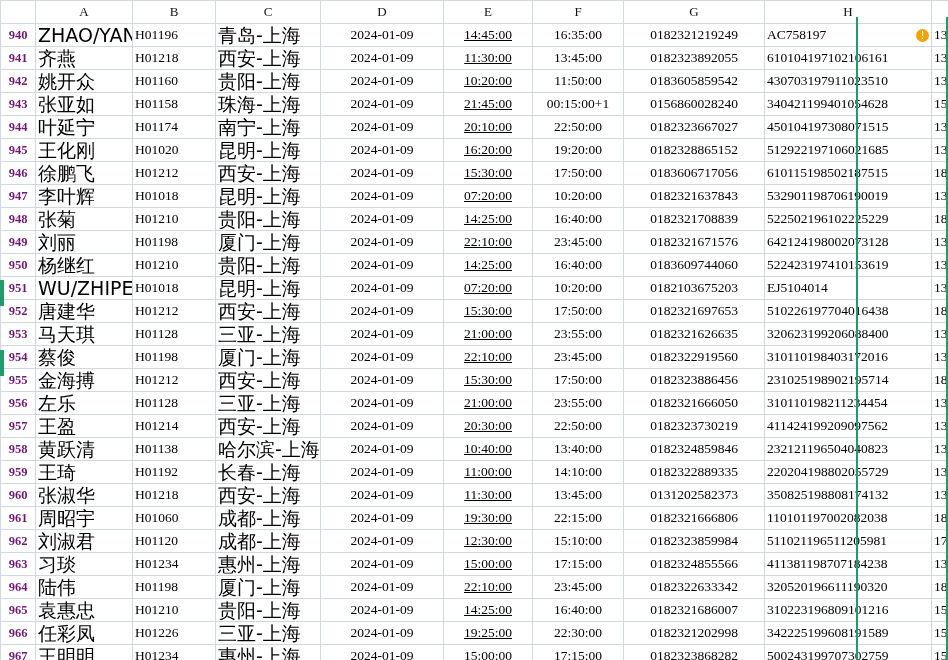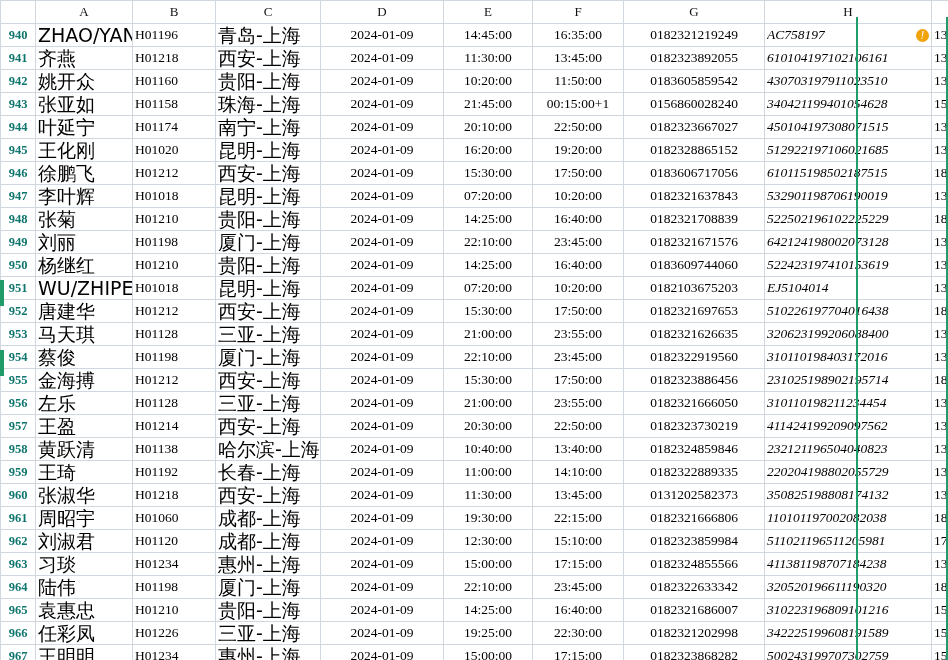--- a/index.html
+++ b/index.html
@@ -54,32 +54,32 @@
   td.rowhdr {
     background: #ffffff;
     text-align: center;
     font-size: 12.5px;
     color: #111111;
     border: 1px solid #c8d0d6;
     width: 30px;
     font-family: "Liberation Serif", serif;
   }
   td.rowhdr.sel {
-    color: #0f766e;
+    color: #701a75;
     font-weight: bold;
   }
   
   td.c-name   { width: 92px;  text-align: left;   padding-left: 3px; }
   td.c-id     { width: 78px;  text-align: left;   padding-left: 6px; margin-left: 24px; }
   td.c-route  { width: 100px; text-align: left;   padding-left: 6px; }
   td.c-date   { width: 118px; text-align: center; }
-  td.c-dep    { width: 84px;  text-align: center; }
+  td.c-dep    { width: 84px;  text-align: center; text-decoration: underline; }
   td.c-arr    { width: 86px;  text-align: center;   padding-left: 6px; }
   td.c-ticket { width: 136px; text-align: center;   padding-left: 6px; }
-  td.c-idno   { width: 162px; text-align: left;   padding-left: 6px; font-style: italic; }
+  td.c-idno   { width: 162px; text-align: left;   padding-left: 6px; }
   td.c-last   { width: 92px;  text-align: left;   padding-left: 4px; }
 
   .cjk { font-family: "DejaVu Sans", sans-serif; font-size: 19px; }
 
   
   .selcol {
     position: absolute;
     top: 17px;
     right: 0;
     width: 92px;

